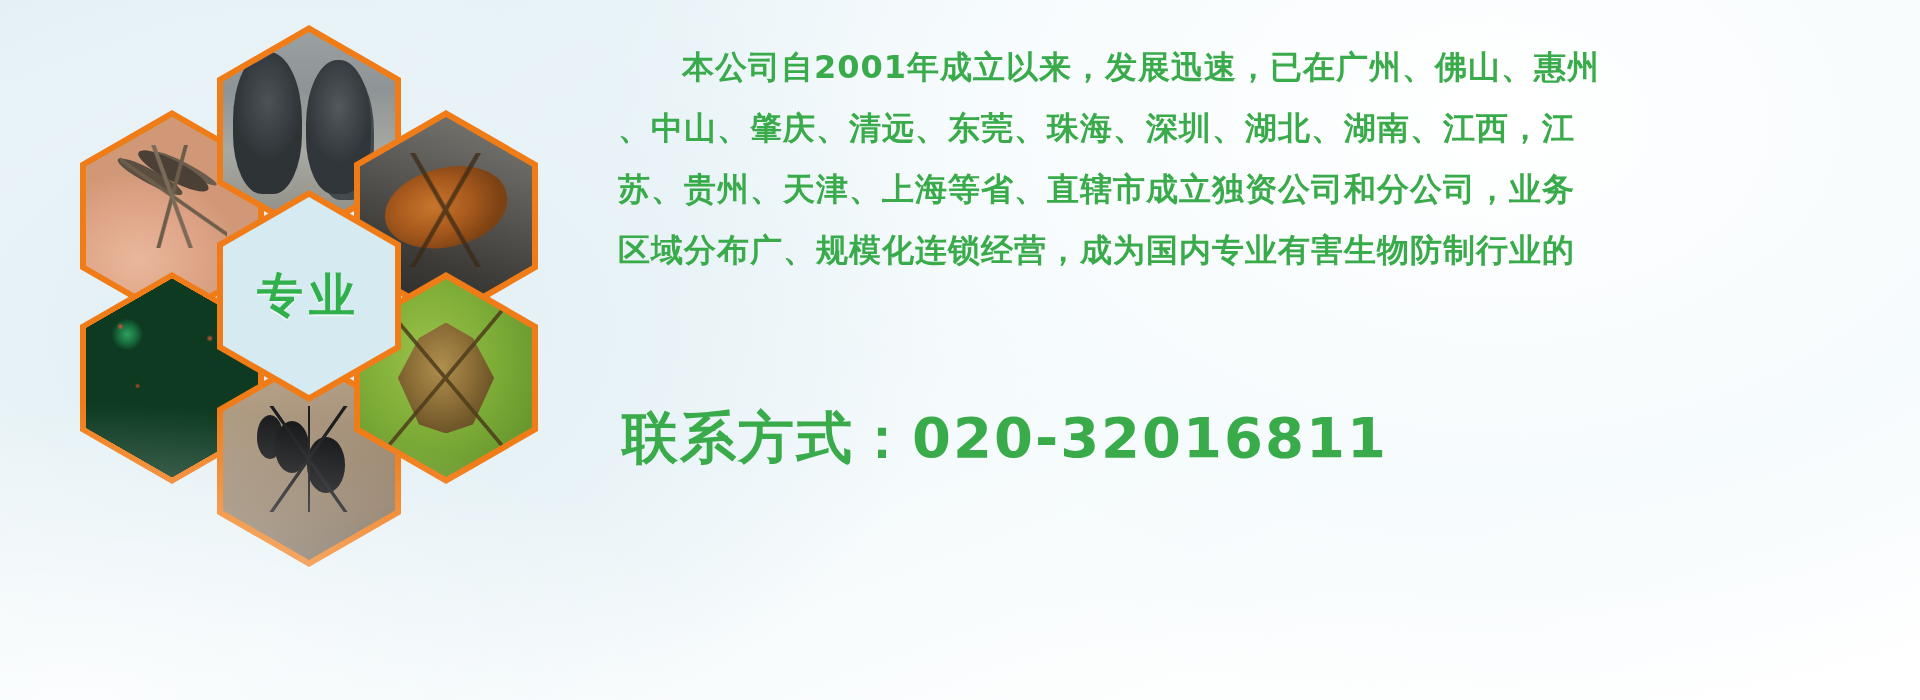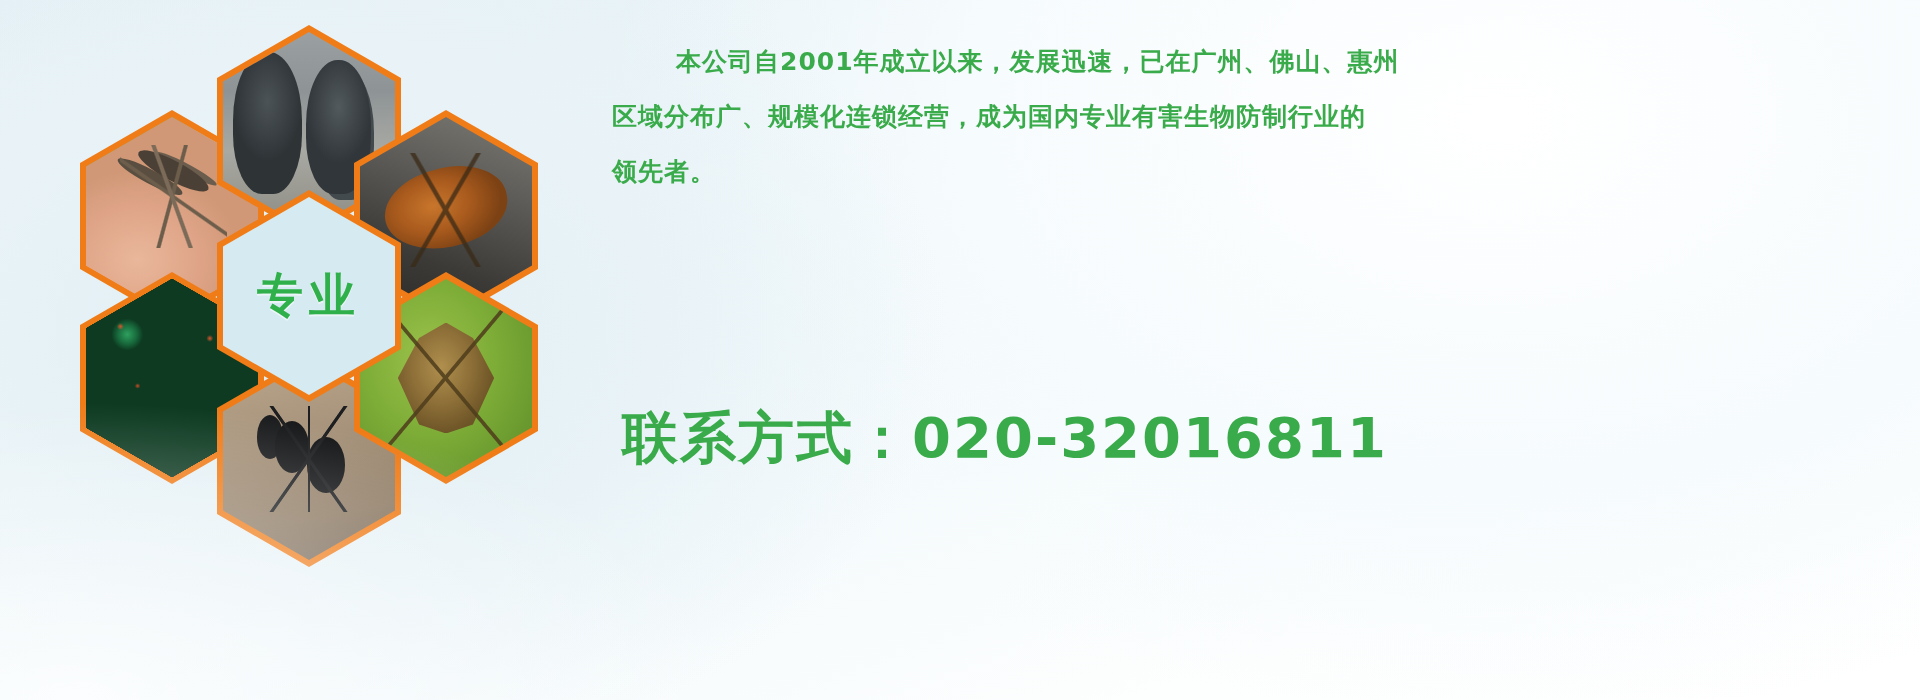--- a/index.html
+++ b/index.html
@@ -155,22 +155,22 @@
       linear-gradient(50deg,transparent 48.5%,#4e3c1c 49%,#4e3c1c 50.5%,transparent 51%),
       linear-gradient(130deg,transparent 48.5%,#4e3c1c 49%,#4e3c1c 50.5%,transparent 51%);
     opacity:.85;
   }
 
   
   .copy{
     position:absolute;left:612px;top:34px;width:1240px;
   }
   .copy p{
-    margin:0;color:#3aab4a;font-weight:bold;
-    font-size:25px;line-height:55px;letter-spacing:1px;
+    margin:6px;color:#3aab4a;font-weight:bold;
+    font-size:32px;line-height:55px;letter-spacing:1px;
     font-family:"DejaVu Sans","Liberation Sans",sans-serif;
     white-space:nowrap;
   }
   .copy p.first{text-indent:64px;}
 
   .contact{
     position:absolute;left:622px;top:400px;width:1240px;
     color:#3aab4a;font-weight:bold;
     font-family:"DejaVu Sans","Liberation Sans",sans-serif;
   }
@@ -225,21 +225,22 @@
         <div class="comb-label">
           <span>专业</span>
         </div>
       </div>
     </div>
 
   </div>
 
   <div class="copy">
     <p class="first">本公司自2001年成立以来，发展迅速，已在广州、佛山、惠州</p>
+    <p>、中山、肇庆、清远、东莞、珠海、深圳、湖北、湖南、江西，江</p>
+    <p>苏、贵州、天津、上海等省、直辖市成立独资公司和分公司，业务</p>
     <p>区域分布广、规模化连锁经营，成为国内专业有害生物防制行业的</p>
-    <p>领先者。</p>
   </div>
 
   <div class="contact">
     <div class="line1">联系方式：020-32016811</div>
   </div>
 
 </div>
 
 </body></html>

